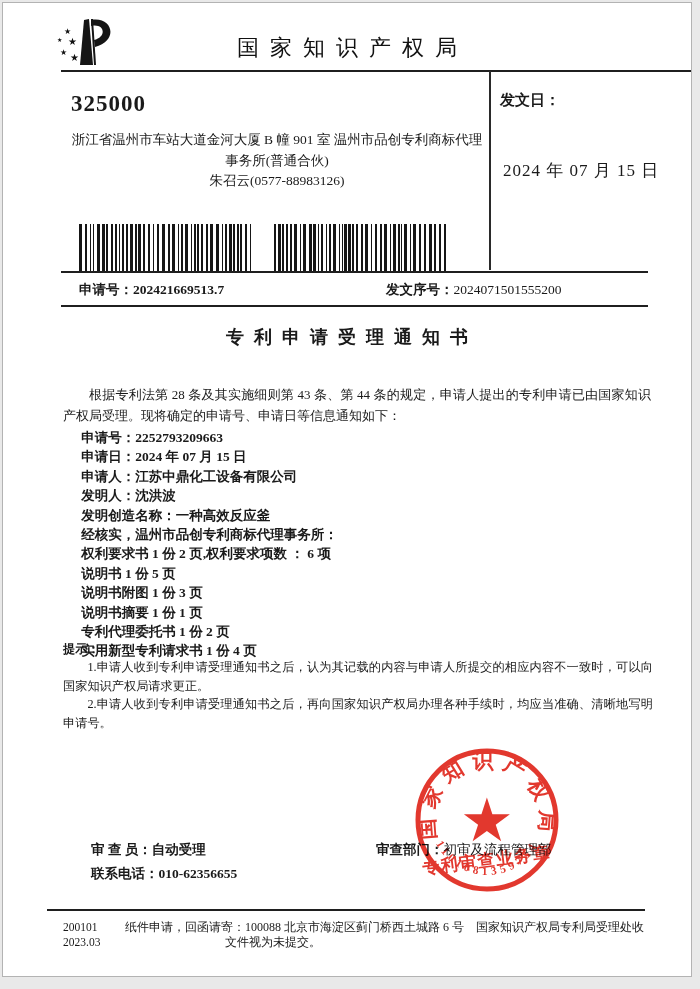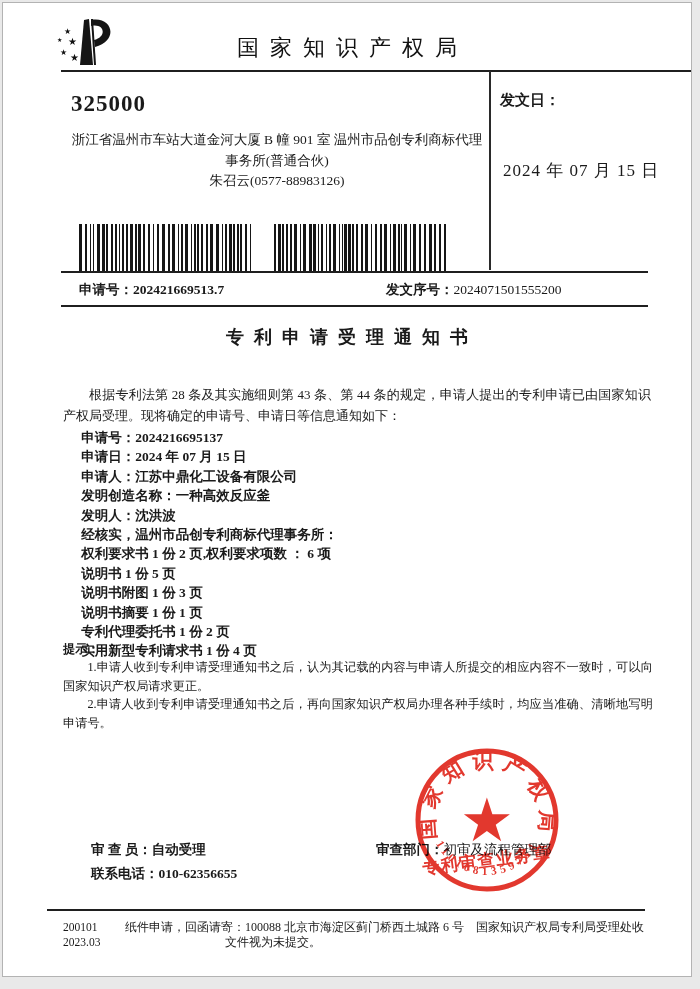--- a/index.html
+++ b/index.html
@@ -182,25 +182,25 @@
   <div class="app-row" style="left:383px;">
     <span class="lbl-b">发文序号：</span><span>2024071501555200</span>
   </div>
   <div class="rule rule-mid2"></div>
 
   <div class="notice-title">专利申请受理通知书</div>
 
   <div class="body-block">
     <p class="intro">根据专利法第 28 条及其实施细则第 43 条、第 44 条的规定，申请人提出的专利申请已由国家知识产权局受理。现将确定的申请号、申请日等信息通知如下：</p>
     <div class="details">
-      <div>申请号：2024216695137</div>
+      <div>申请号：2252793209663</div>
       <div>申请日：2024 年 07 月 15 日</div>
       <div>申请人：江苏中鼎化工设备有限公司</div>
+      <div>发明人：沈洪波</div>
       <div>发明创造名称：一种高效反应釜</div>
-      <div>发明人：沈洪波</div>
       <div>经核实，温州市品创专利商标代理事务所：</div>
       <div>权利要求书 1 份 2 页,权利要求项数 ：  6 项</div>
       <div>说明书 1 份 5 页</div>
       <div>说明书附图 1 份 3 页</div>
       <div>说明书摘要 1 份 1 页</div>
       <div>专利代理委托书 1 份 2 页</div>
       <div>实用新型专利请求书 1 份 4 页</div>
     </div>
   </div>
 

